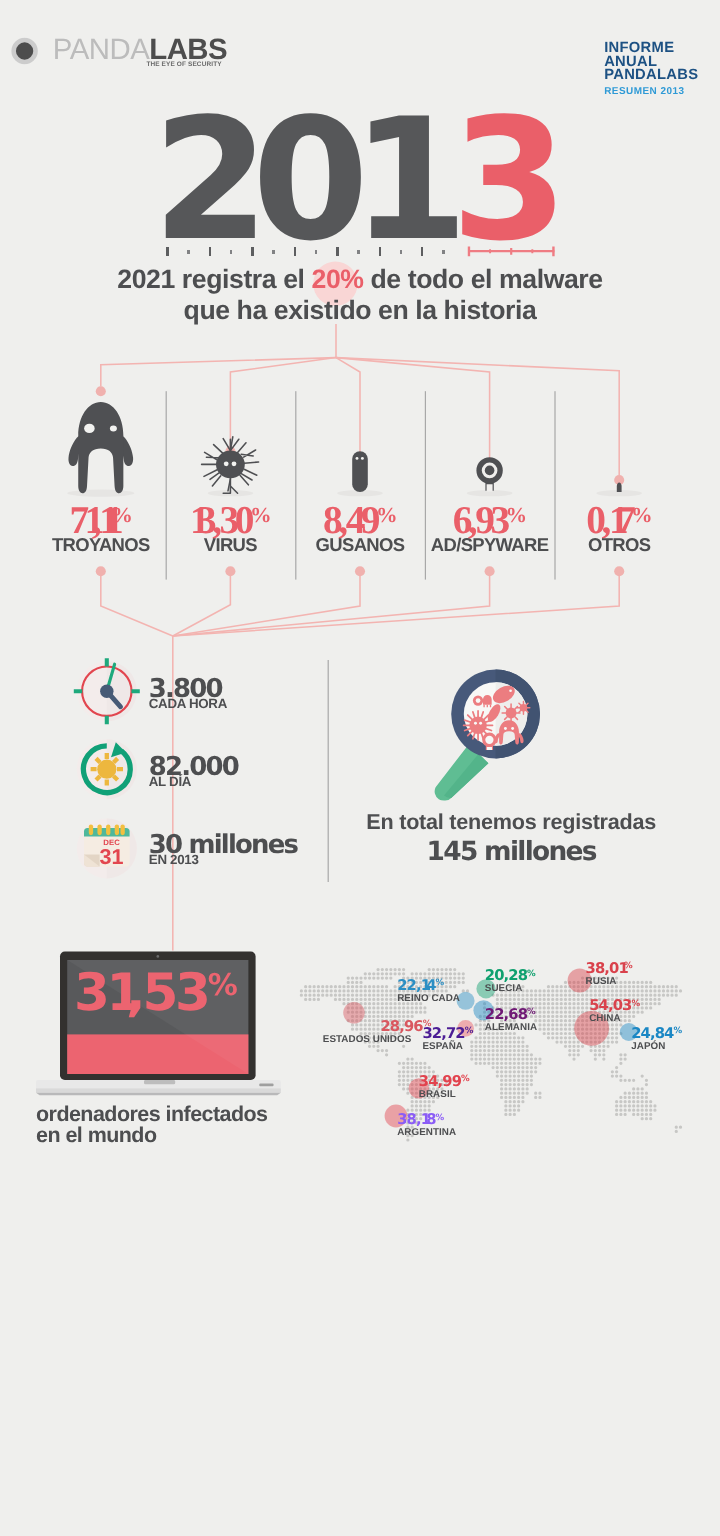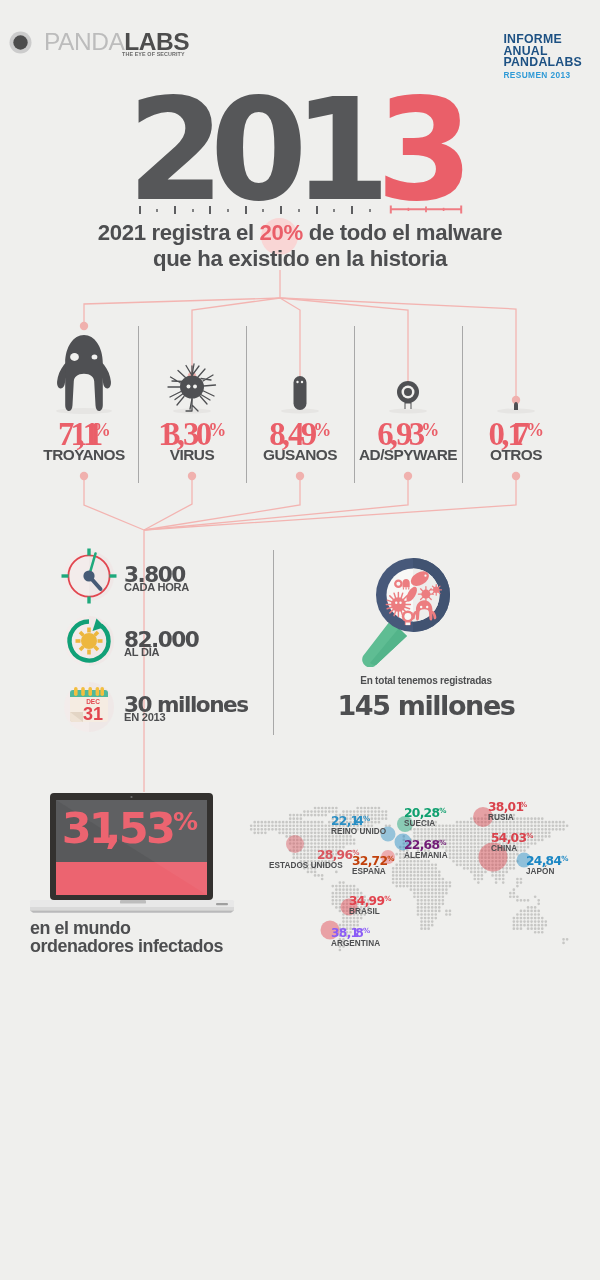--- a/index.html
+++ b/index.html
@@ -44,22 +44,22 @@
   
   #lapval{position:absolute;left:-3px;top:795px;width:263px;text-align:center;color:#ec6470;font-family:"DejaVu Sans",sans-serif;font-weight:700;font-size:43px;line-height:1;letter-spacing:-2.8px;white-space:nowrap;}
   #lapval sup{font-size:25px;vertical-align:baseline;position:relative;top:-13px;}
   #lapcap{position:absolute;left:30px;top:907px;color:#4d4e50;font-weight:700;font-size:17.9px;line-height:18.4px;letter-spacing:-0.45px;}
 
   
   .rval{position:absolute;left:124px;color:#4d4e50;font-family:"DejaVu Sans",sans-serif;font-weight:700;font-size:21.6px;line-height:1;letter-spacing:-1.5px;white-space:nowrap;}
   .rlbl{position:absolute;left:124px;color:#4d4e50;font-weight:700;font-size:11.1px;line-height:1;letter-spacing:-0.25px;white-space:nowrap;}
   #vdiv{position:absolute;left:273px;top:538px;width:1px;height:185px;background:#a8a8a8;}
   #total{position:absolute;left:264px;top:664px;width:324px;text-align:center;color:#4d4e50;font-weight:700;line-height:1;}
-  #total .t1{font-size:10px;letter-spacing:-0.2px;}
-  #total .t2{font-size:27px;font-family:"DejaVu Sans",sans-serif;letter-spacing:-1.4px;margin-top:6px;}
+  #total .t1{font-size:18px;letter-spacing:-0.2px;}
+  #total .t2{font-size:22px;font-family:"DejaVu Sans",sans-serif;letter-spacing:-1.4px;margin-top:6px;}
   #total .t3{font-size:13.3px;letter-spacing:-0.25px;margin-top:4px;}
   #total .t3 .l{color:#4d4e50;}
   #total .t3 .n{font-weight:400;}
 </style>
 </head>
 <body>
 
 <div class="page">
 
   <svg class="abs" id="logo" width="23" height="23" viewBox="0 0 23 23">
@@ -318,28 +318,28 @@
       <circle cx="403" cy="830" r="8.5" fill="#1b87c4" opacity="0.45"></circle>
       <circle cx="483" cy="805" r="10" fill="#d9424c" opacity="0.45"></circle>
       <circle cx="493" cy="845" r="14.5" fill="#d9424c" opacity="0.45"></circle>
       <circle cx="524" cy="848" r="7.5" fill="#1b87c4" opacity="0.45"></circle>
       <circle cx="349" cy="895" r="8.5" fill="#e2434e" opacity="0.45"></circle>
       <circle cx="330" cy="918" r="9.5" fill="#e2434e" opacity="0.45"></circle>
     </svg>
   <div id="maplabels" class="abs" style="left:0;top:0;width:600px;height:0">
       <div class="mapitem" style="left: 331px; top: 803px;">
         <div class="mv" style="color: rgb(43, 143, 196);"><span><span>2</span><span>2</span><span style="letter-spacing: -0.06em;">,</span><span style="letter-spacing: -0.32em;">1</span><span>4</span></span><sup>%</sup></div>
-        <div class="ml">REINO UNIDO</div>
+        <div class="ml">REINO CADA</div>
       </div>
       <div class="mapitem" style="left: 269px; top: 837px;">
         <div class="mv" style="color: rgb(217, 87, 95); margin-left: 48px;"><span><span>2</span><span>8</span><span style="letter-spacing: -0.06em;">,</span><span>9</span><span>6</span></span><sup>%</sup></div>
         <div class="ml">ESTADOS UNIDOS</div>
       </div>
       <div class="mapitem" style="left: 352px; top: 843px;">
-        <div class="mv" style="color: #c2410c;"><span><span>3</span><span>2</span><span style="letter-spacing: -0.06em;">,</span><span>7</span><span>2</span></span><sup>%</sup></div>
+        <div class="mv" style="color: #4c1d95;"><span><span>3</span><span>2</span><span style="letter-spacing: -0.06em;">,</span><span>7</span><span>2</span></span><sup>%</sup></div>
         <div class="ml">ESPAÑA</div>
       </div>
       <div class="mapitem" style="left: 404px; top: 795px;">
         <div class="mv" style="color: rgb(16, 160, 111);"><span><span>2</span><span>0</span><span style="letter-spacing: -0.06em;">,</span><span>2</span><span>8</span></span><sup>%</sup></div>
         <div class="ml">SUECIA</div>
       </div>
       <div class="mapitem" style="left: 404px; top: 827px;">
         <div class="mv" style="color: #701a75;"><span><span>2</span><span>2</span><span style="letter-spacing: -0.06em;">,</span><span>6</span><span>8</span></span><sup>%</sup></div>
         <div class="ml">ALEMANIA</div>
       </div>
@@ -372,22 +372,22 @@
     <path d="M36 18h151v95z" fill="#ffffff" opacity="0.045"></path>
     <circle cx="111.5" cy="15" r="1.1" fill="#6b6b6b"></circle>
     <rect x="10" y="118" width="204" height="10" rx="1.6" fill="#e8e8e8"></rect>
     <rect x="10" y="125" width="204" height="3.6" fill="#d9d9d9"></rect>
     <path d="M10 128.6h204l-3 2.2H13z" fill="#b9b9ba"></path>
     <rect x="100" y="118" width="26" height="3.6" rx="1.2" fill="#bdbdbd"></rect>
     <rect x="196" y="121" width="12" height="2.2" rx="1" fill="#9f9f9f"></rect>
   </svg>
   <div id="lapval"><span><span>3</span><span style="letter-spacing: -0.32em;">1</span><span style="letter-spacing: -0.06em;">,</span><span>5</span><span>3</span></span><sup>%</sup></div>
   <div id="lapcap">
+    <div>ordenadores infectados</div>
     <div>en el mundo</div>
-    <div>ordenadores infectados</div>
   </div>
 
   <div id="pctcircle"></div>
   <div id="headline">
     <div><span>2021 registra el </span><span class="pct">20%</span><span> de todo el malware</span></div>
     <div>que ha existido en la historia</div>
   </div>
 
 </div>
 

